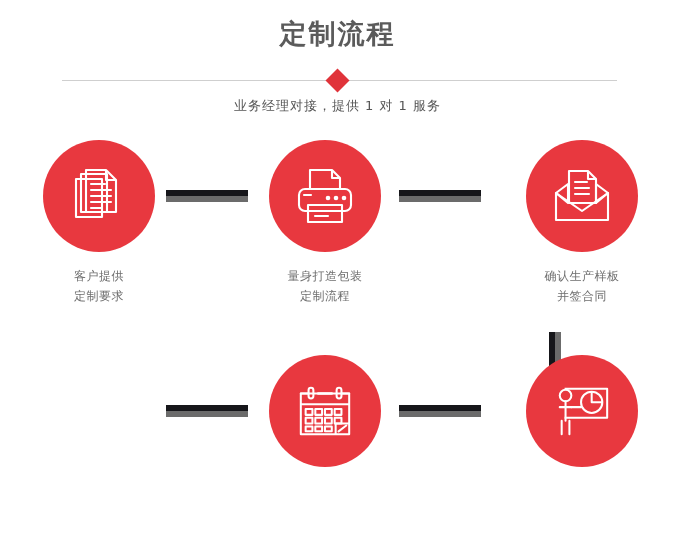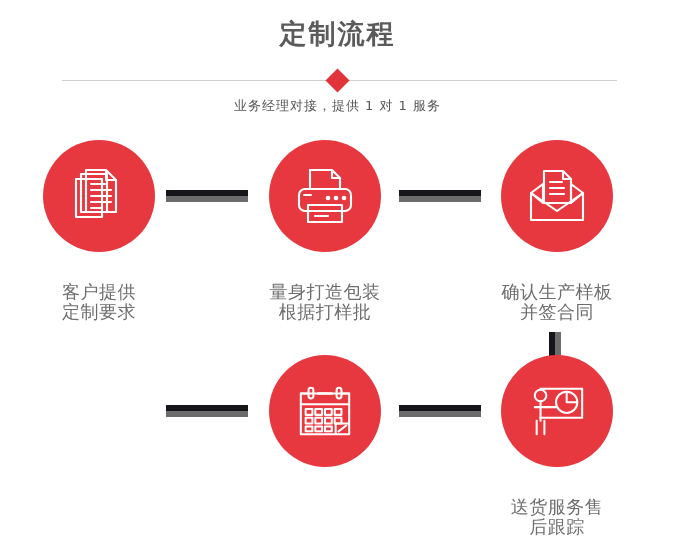--- a/index.html
+++ b/index.html
@@ -71,37 +71,37 @@
     position: relative;
     height: 215px;
   }
   .node {
     position: absolute;
     width: 160px;
     text-align: center;
   }
   .node.col0 { left: 19px; }
   .node.col1 { left: 245px; }
-  .node.col2 { left: 477px; }
+  .node.col2 { left: 502px; }
 
   .circle {
     width: 112px;
     height: 112px;
     border-radius: 50%;
     background: #e8383f;
     margin: 0 auto;
     display: flex;
     align-items: center;
     justify-content: center;
   }
   .circle svg { display: block; }
 
   .node-label {
-    margin-top: 30px;
-    font-size: 18px;
+    margin-top: 14px;
+    font-size: 12px;
     line-height: 20px;
     color: #6e6e6e;
     white-space: pre-line;
     letter-spacing: 0.5px;
   }
 
   
   .conn-h {
     position: absolute;
     top: 50px;
@@ -174,21 +174,21 @@
               <path d="M10 30h7" stroke-linecap="round"></path>
               <circle cx="34" cy="33" r="2.3" fill="#ffffff" stroke="none"></circle>
               <circle cx="42" cy="33" r="2.3" fill="#ffffff" stroke="none"></circle>
               <circle cx="50" cy="33" r="2.3" fill="#ffffff" stroke="none"></circle>
               <path d="M14 40h34v17H14z"></path>
               <path d="M21 46h20M21 51h13" stroke-linecap="round"></path>
             </svg>
           </span>
         </div>
         <div class="node-label">量身打造包装
-根据打样批</div>
+定制流程</div>
       </div>
 
       <div class="conn-h h1">
         <div class="top"></div>
         <div class="bot"></div>
       </div>
 
       <div class="node col2">
         <div class="circle">
           <span>
@@ -260,19 +260,17 @@
               <path d="M13 8h44v30H13"></path>
               <circle cx="41" cy="22" r="11"></circle>
               <path d="M41 11v11h11"></path>
               <circle cx="14" cy="15" r="6"></circle>
               <path d="M14 21v20M8 27h12" stroke-linecap="round"></path>
               <path d="M20 27l10 0" stroke-linecap="round"></path>
               <path d="M10 41v14M18 41v14" stroke-linecap="round"></path>
             </svg>
           </span>
         </div>
-        <div class="node-label">送货服务售
-后跟踪</div>
       </div>
     </div>
 
   </div>
 </div>
 
 </body></html>

